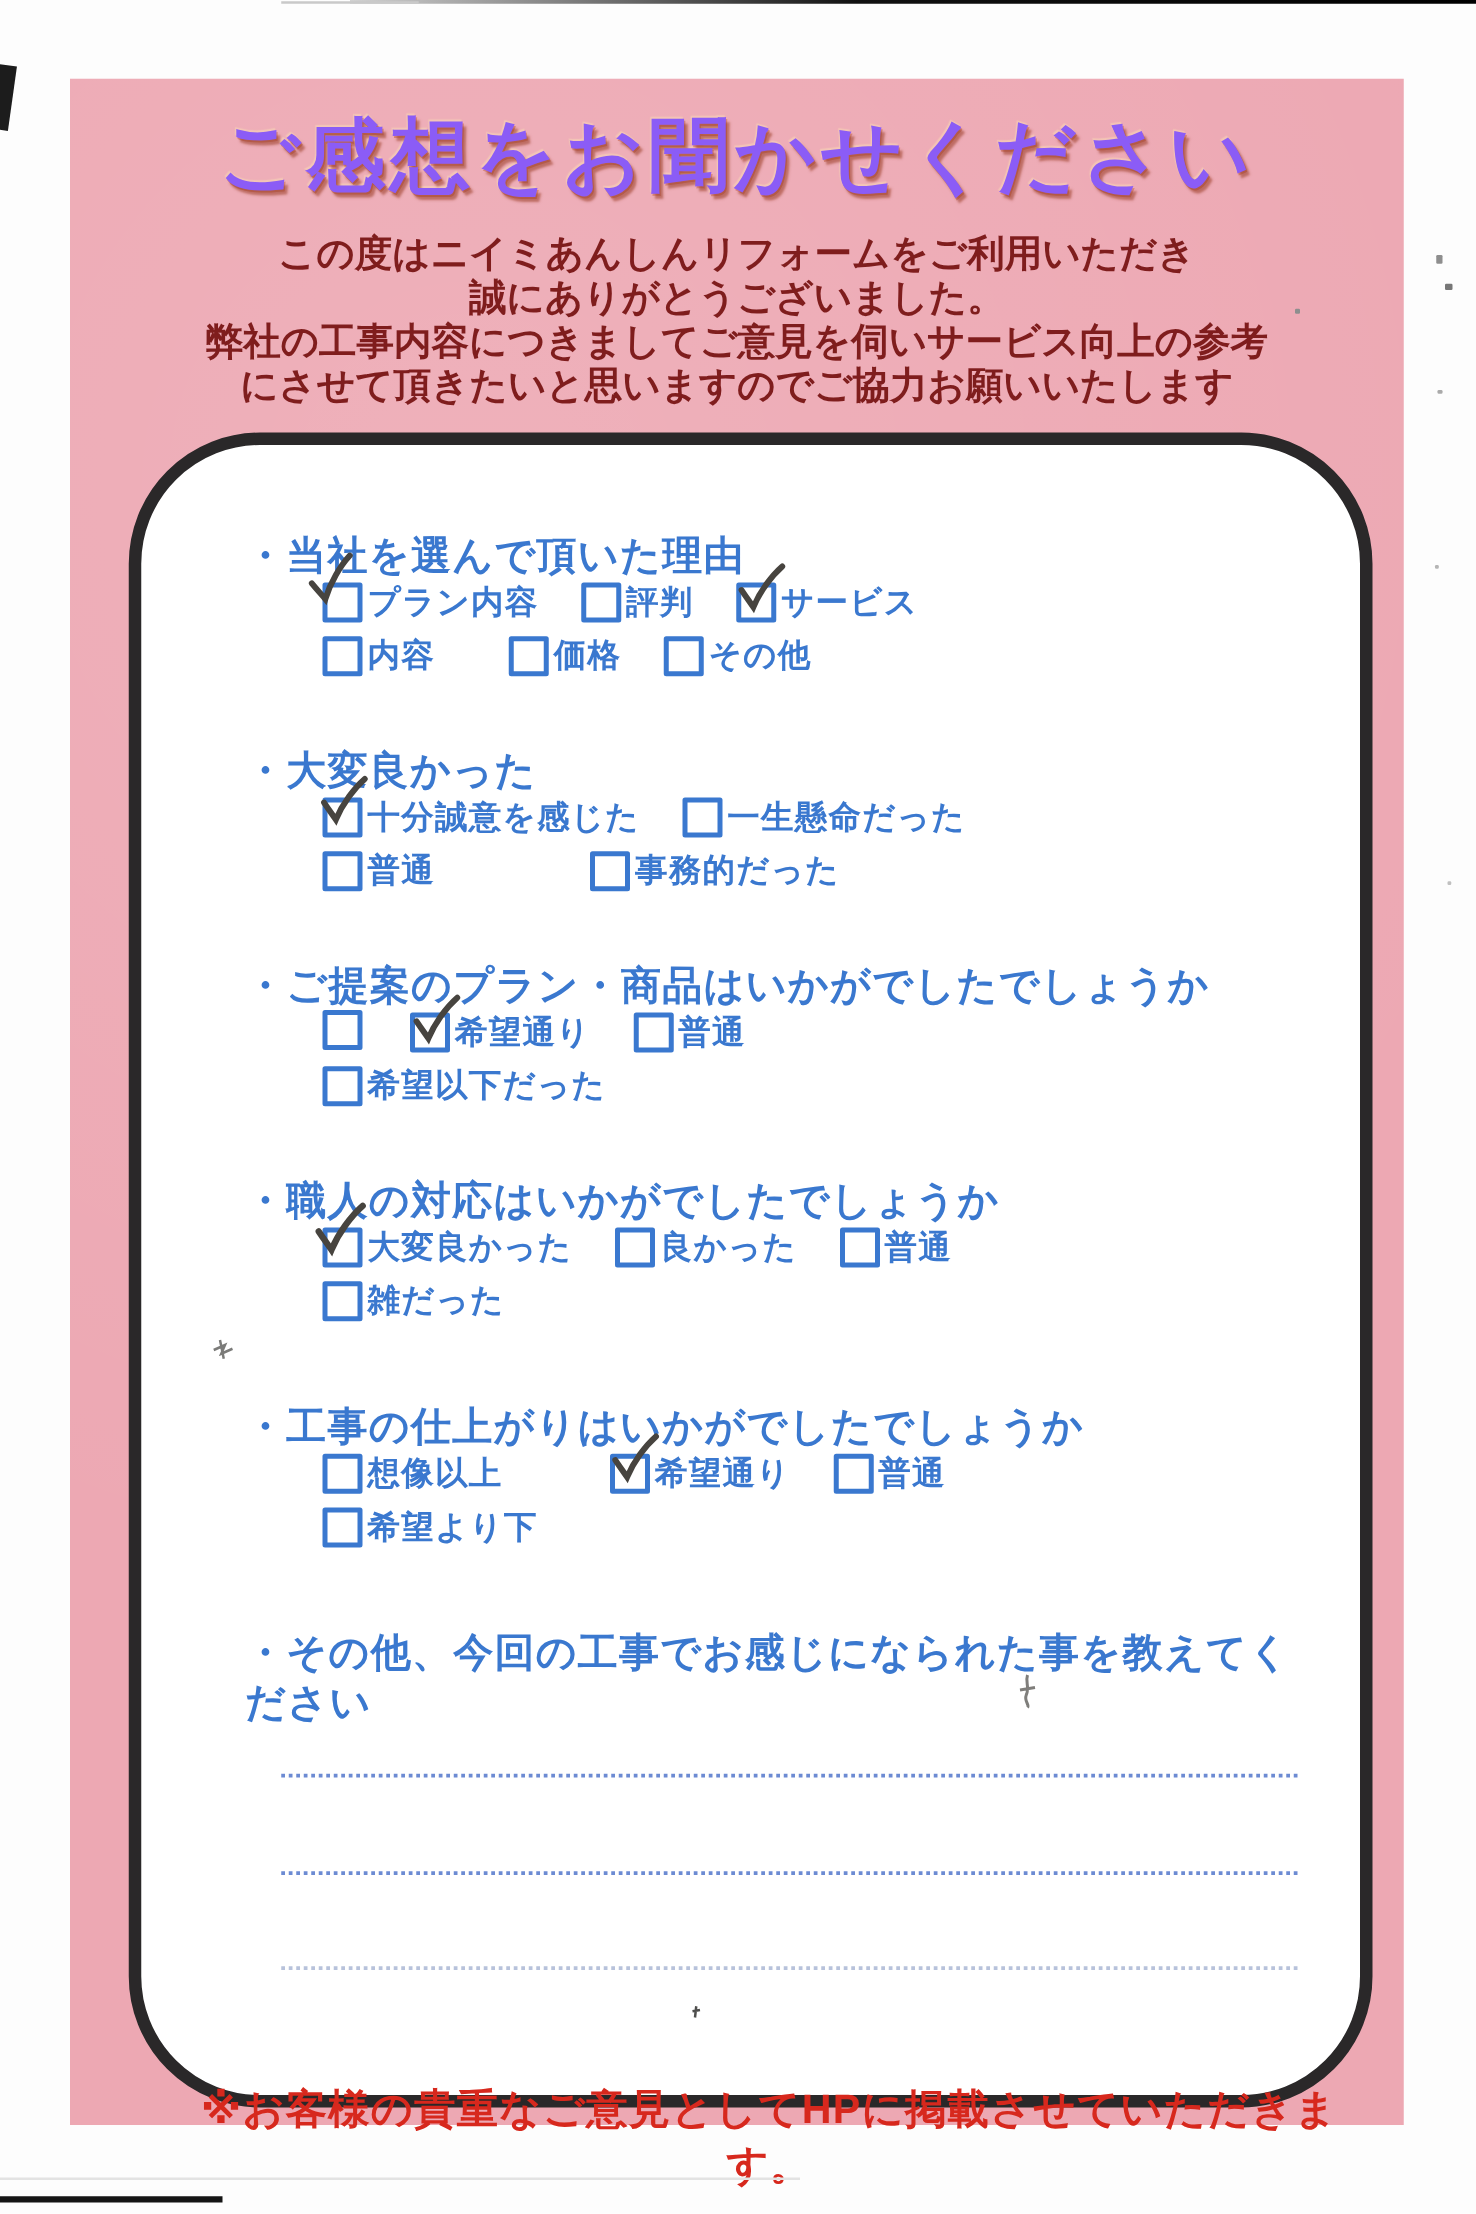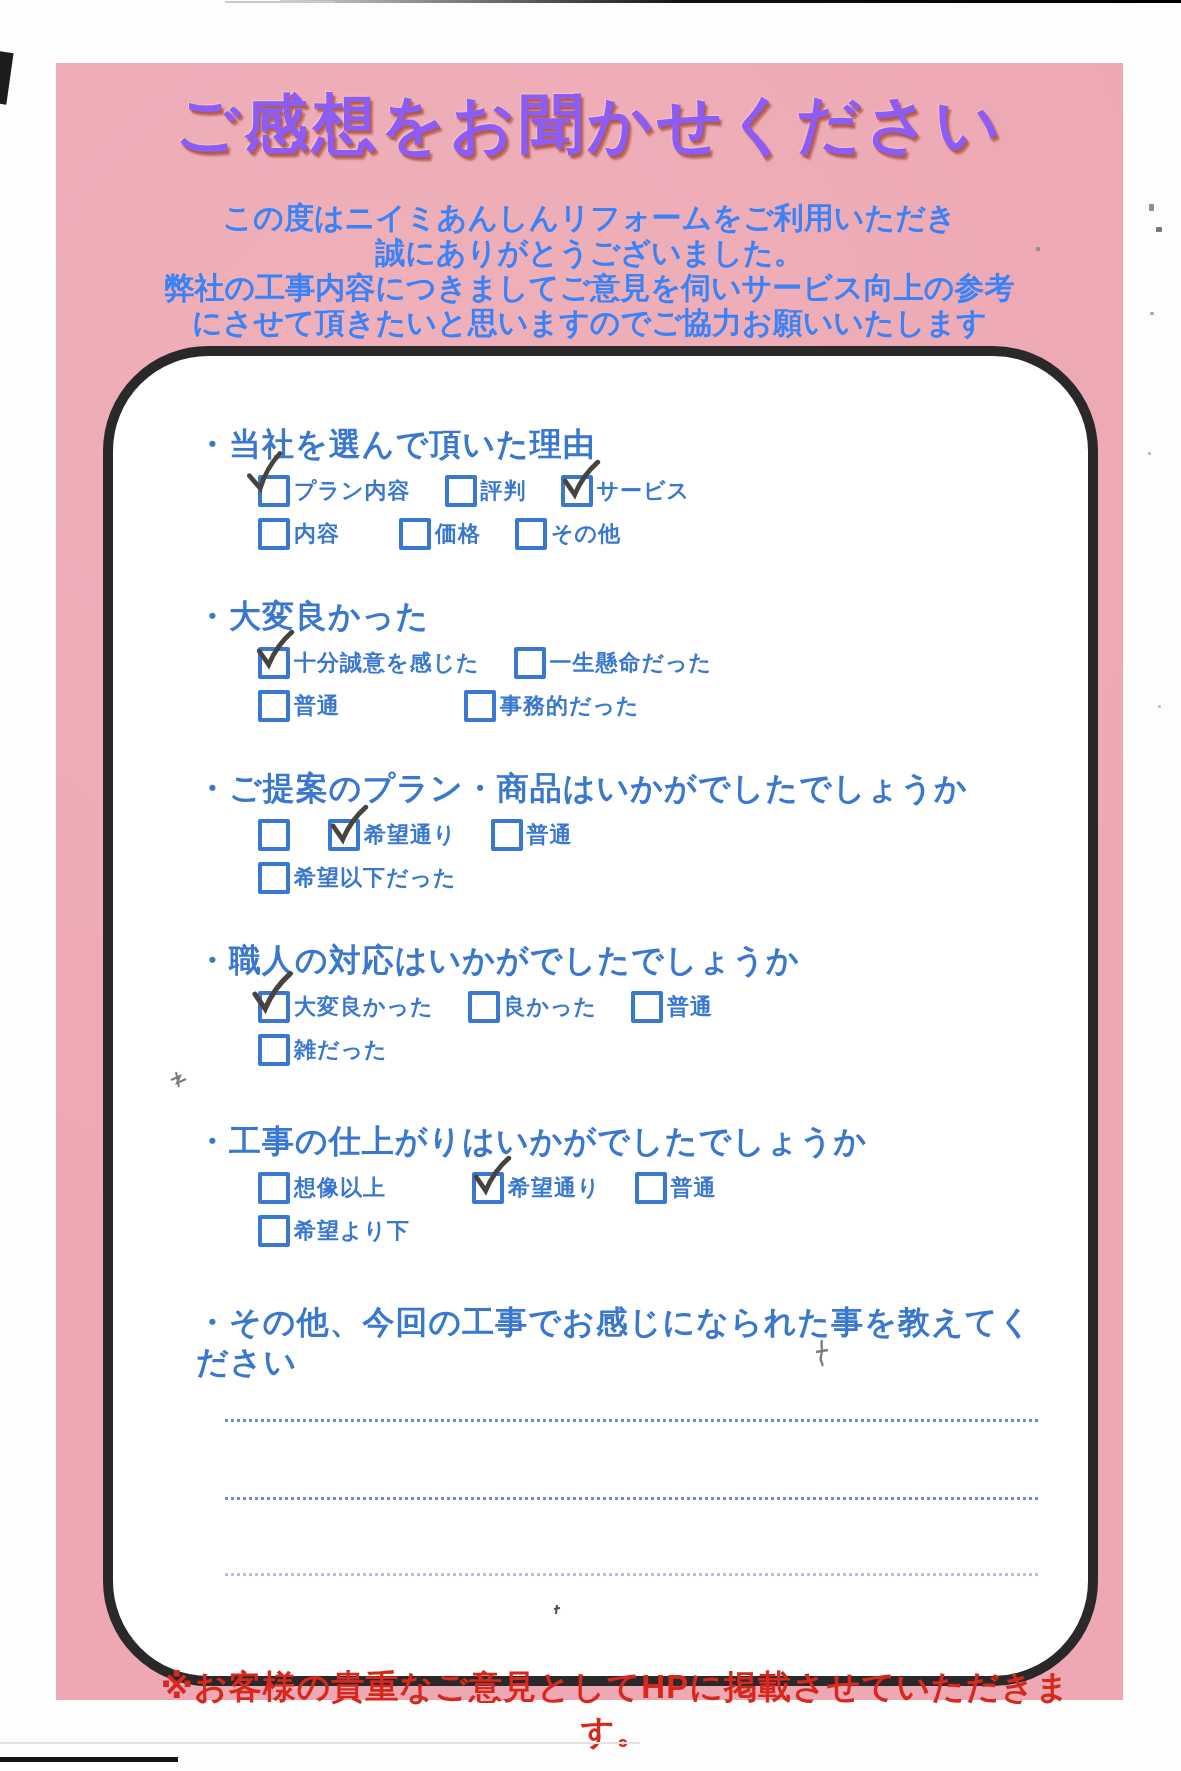--- a/index.html
+++ b/index.html
@@ -8,35 +8,35 @@
   
   .card{position:absolute;left:56px;top:63px;width:1067px;height:1637px;
         background:#eda8b3;
         background-image:radial-gradient(circle at 30% 20%, rgba(255,255,255,.10), rgba(0,0,0,0) 60%);}
   
   .title{position:absolute;left:56px;top:88px;width:1067px;text-align:center;
          font-size:64px;line-height:72px;font-weight:900;letter-spacing:4px;
          color:#8b5cf6;
          text-shadow:3px 4px 2px rgba(150,55,30,.55), 1px 2px 0 rgba(190,85,50,.45), -1px -1px 1px rgba(255,245,180,.35);}
   
-  .intro{position:absolute;left:56px;top:200px;width:1067px;text-align:center;
+  .intro{position:absolute;left:56px;top:186px;width:1067px;text-align:center;
          font-family:"Liberation Serif","DejaVu Serif",serif;
-         font-weight:700;font-size:30px;line-height:35px;color:#3b82f6;}
+         font-weight:700;font-size:30px;line-height:35px;color:#7f1d1d;}
   
   .panel{position:absolute;left:103px;top:346px;width:995px;height:1340px;
          box-sizing:border-box;border:10px solid #2a2829;border-radius:105px;
          background:#ffffff;}
   
   .survey{position:absolute;left:196px;top:424px;width:860px;color:#3a78cf;}
   .survey h3{margin:0;font-size:32px;height:40px;line-height:40px;font-weight:700;letter-spacing:1px;}
   .survey .sec{margin:0;}
   .sec + .sec{margin-top:46px;}
   #s5,#s6{margin-top:55px;}
-  .row{height:43px;display:flex;align-items:flex-end;margin-left:62px;gap:34px;
-       font-size:22px;font-weight:700;letter-spacing:1px;}
+  .row{height:43px;display:flex;align-items:flex-start;margin-left:62px;gap:34px;
+       font-size:26px;font-weight:700;letter-spacing:1px;}
   .opt{display:inline-flex;align-items:center;}
   .box{position:relative;width:24px;height:24px;border:4px solid #3a78cf;border-radius:2px;
        margin-right:4px;flex:none;}
   .check{position:absolute;display:none;width:42px;height:42px;top:-18px;left:-7px;pointer-events:none;}
   .box.checked .check{display:block;}
   
   #s1 .row:nth-of-type(1) .opt:nth-child(1) .check{top:-27px;left:-18px;transform:rotate(-6deg);}
   #s1 .row:nth-of-type(1) .opt:nth-child(3) .check{top:-20px;left:-5px;}
   #s2 .row:nth-of-type(1) .opt:nth-child(1) .check{top:-22px;left:-8px;}
   #s3 .row:nth-of-type(1) .opt:nth-child(2) .check{top:-19px;left:-4px;}

